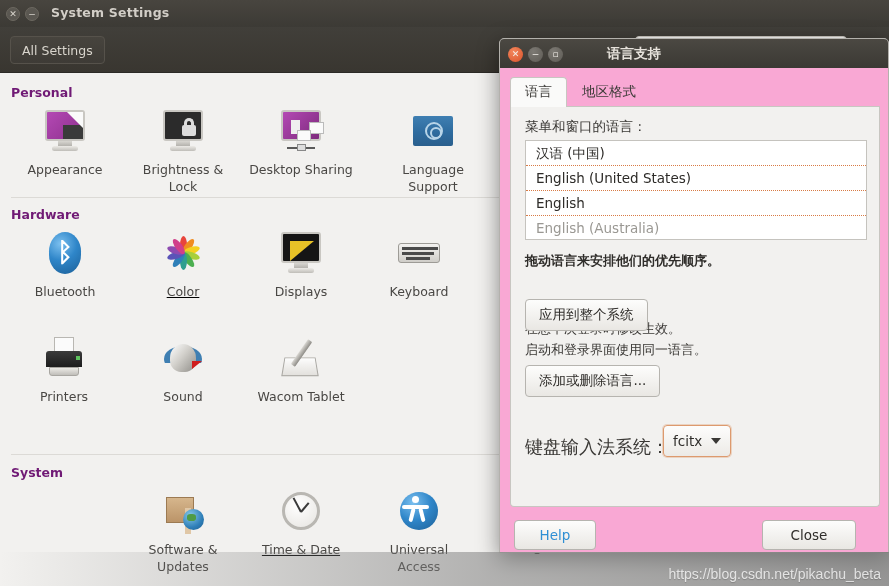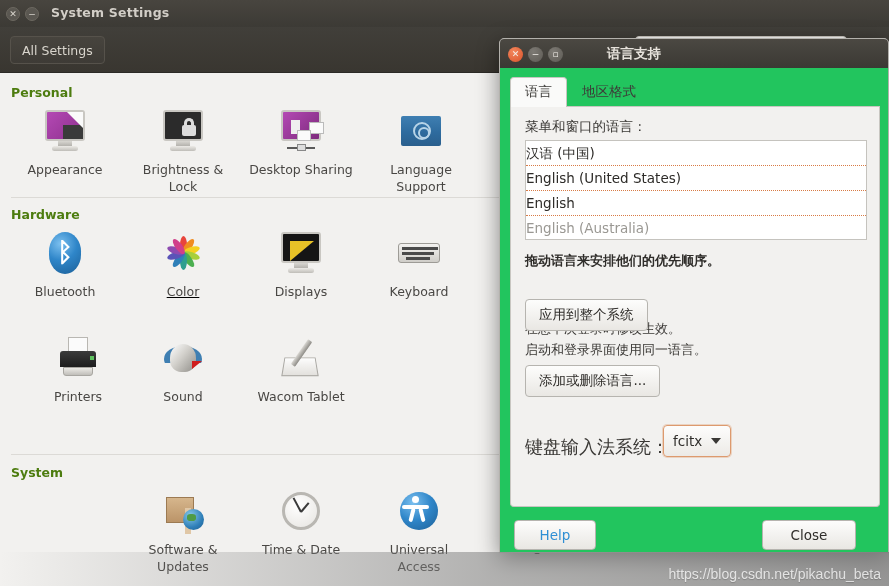--- a/index.html
+++ b/index.html
@@ -61,21 +61,21 @@
 
   
   #panel {
     position: absolute; left: 0; top: 73px;
     width: 889px; height: 513px;
     background: #f2f1ef;
   }
   .group { position: absolute; left: 0; width: 889px; }
   .group-title {
     position: absolute; left: 11px; top: 0;
-    font-size: 12.5px; font-weight: bold; color: #4d7c0f;
+    font-size: 12.5px; font-weight: bold; color: #701a75;
   }
   .divider {
     position: absolute; left: 11px; right: 11px;
     height: 1px; background: #dcdad6;
   }
   .tile {
     position: absolute; width: 104px;
     display: flex; flex-direction: column; align-items: center;
   }
   .tile .ico { width: 48px; height: 48px; position: relative; }
@@ -216,21 +216,21 @@
   #lang-close { left: 8px; background: radial-gradient(circle at 35% 30%,#f3865c,#d9532a); }
   #lang-min   { left: 28px; background: radial-gradient(circle at 35% 30%,#7d7a74,#5d5a54); }
   #lang-max   { left: 48px; background: radial-gradient(circle at 35% 30%,#7d7a74,#5d5a54); }
   #lang-title {
     position: absolute; left: 71px; top: 6px;
     color: #e6e2db; font-size: 13.5px; font-weight: bold; margin-left: 36px;
   }
 
   #lang-body {
     position: absolute; left: 0; top: 29px; width: 390px; height: 486px;
-    background: #22c55e;
+    background: #f9a8d4;
   }
   #tabstrip {
     position: absolute; left: 10px; top: 9px; width: 370px; height: 30px;
     border-bottom: 1px solid #c8c6c1;
     display: flex; align-items: flex-end;
   }
   .tab {
     height: 30px; padding: 0 14px;
     display: flex; align-items: center;
     font-size: 13.5px; color: #3d3b38;
@@ -253,21 +253,21 @@
     position: absolute; left: 14px; top: 11px;
     font-size: 13.5px; color: #3a3835;
   }
   #lang-listbox {
     position: absolute; left: 14px; top: 33px; width: 342px; height: 100px;
     background: #ffffff;
     border: 1px solid #c5c3be;
     overflow: hidden;
   }
   .lang-item {
-    height: 25px; line-height: 25px; padding-left: 0;
+    height: 25px; line-height: 25px; padding-left: 10px;
     font-size: 13.5px; color: #2d2b28;
     border-bottom: 1px dotted #d87b46;
   }
   .lang-item.dim { color: #9a9893; }
 
   #hint-bold {
     position: absolute; left: 14px; top: 145px;
     font-size: 13px; font-weight: bold; color: #2f2d2a;
   }
   #hint-normal {
@@ -378,21 +378,21 @@
             <div class="ds-list"></div>
               <div class="ds-win2"></div>
               <div class="ds-win1"></div>
           </div>
           <div class="ds-cable"></div>
             <div class="ds-plug"></div>
         </div>
         <div class="lbl">Desktop Sharing</div>
       </div>
 
-      <div class="tile" style="left:369px;top:22px;justify-content:center;">
+      <div class="tile" style="left:381px;top:22px;justify-content:center;">
         <div class="ico">
           <div class="flag">
               <div class="flag-emblem"></div>
             </div>
         </div>
         <div class="lbl">Language Support</div>
       </div>
     </div>
 
     <div class="divider" style="top:124px;"></div>
@@ -441,21 +441,21 @@
         <div class="ico">
           <div class="kbd">
             <div class="kbd-row" style="top:3px;width:36px;"></div>
             <div class="kbd-row" style="top:8px;width:32px;"></div>
             <div class="kbd-row" style="top:13px;width:24px;left:7px;"></div>
           </div>
         </div>
         <div class="lbl">Keyboard</div>
       </div>
 
-      <div class="tile" style="left:26px;top:127px;align-items:center;">
+      <div class="tile" style="left:12px;top:127px;align-items:center;">
         <div class="ico">
           <div class="printer-paper"></div>
             <div class="printer-body"></div>
           <div class="printer-led"></div>
             <div class="printer-tray"></div>
         </div>
         <div class="lbl">Printers</div>
       </div>
 
       <div class="tile" style="left:131px;top:127px;">
@@ -487,21 +487,21 @@
           <div class="box">
               <div class="box-tape"></div>
             </div>
           <div class="globe">
               <div class="globe-land"></div>
             </div>
         </div>
         <div class="lbl">Software &amp; Updates</div>
       </div>
 
-      <div class="tile" style="left:249px;top:22px;">
+      <div class="tile" style="left:249px;top:22px;text-decoration:underline;">
         <div class="ico">
           <div class="clock">
             <div class="hand" style="left:15px;top:5px;width:2px;height:12px;transform:rotate(40deg);"></div>
             <div class="hand" style="left:15px;top:1px;width:2px;height:16px;transform:rotate(-28deg);"></div>
           </div>
         </div>
         <div class="lbl">Time &amp; Date</div>
       </div>
 
       <div class="tile" style="left:367px;top:22px;">

